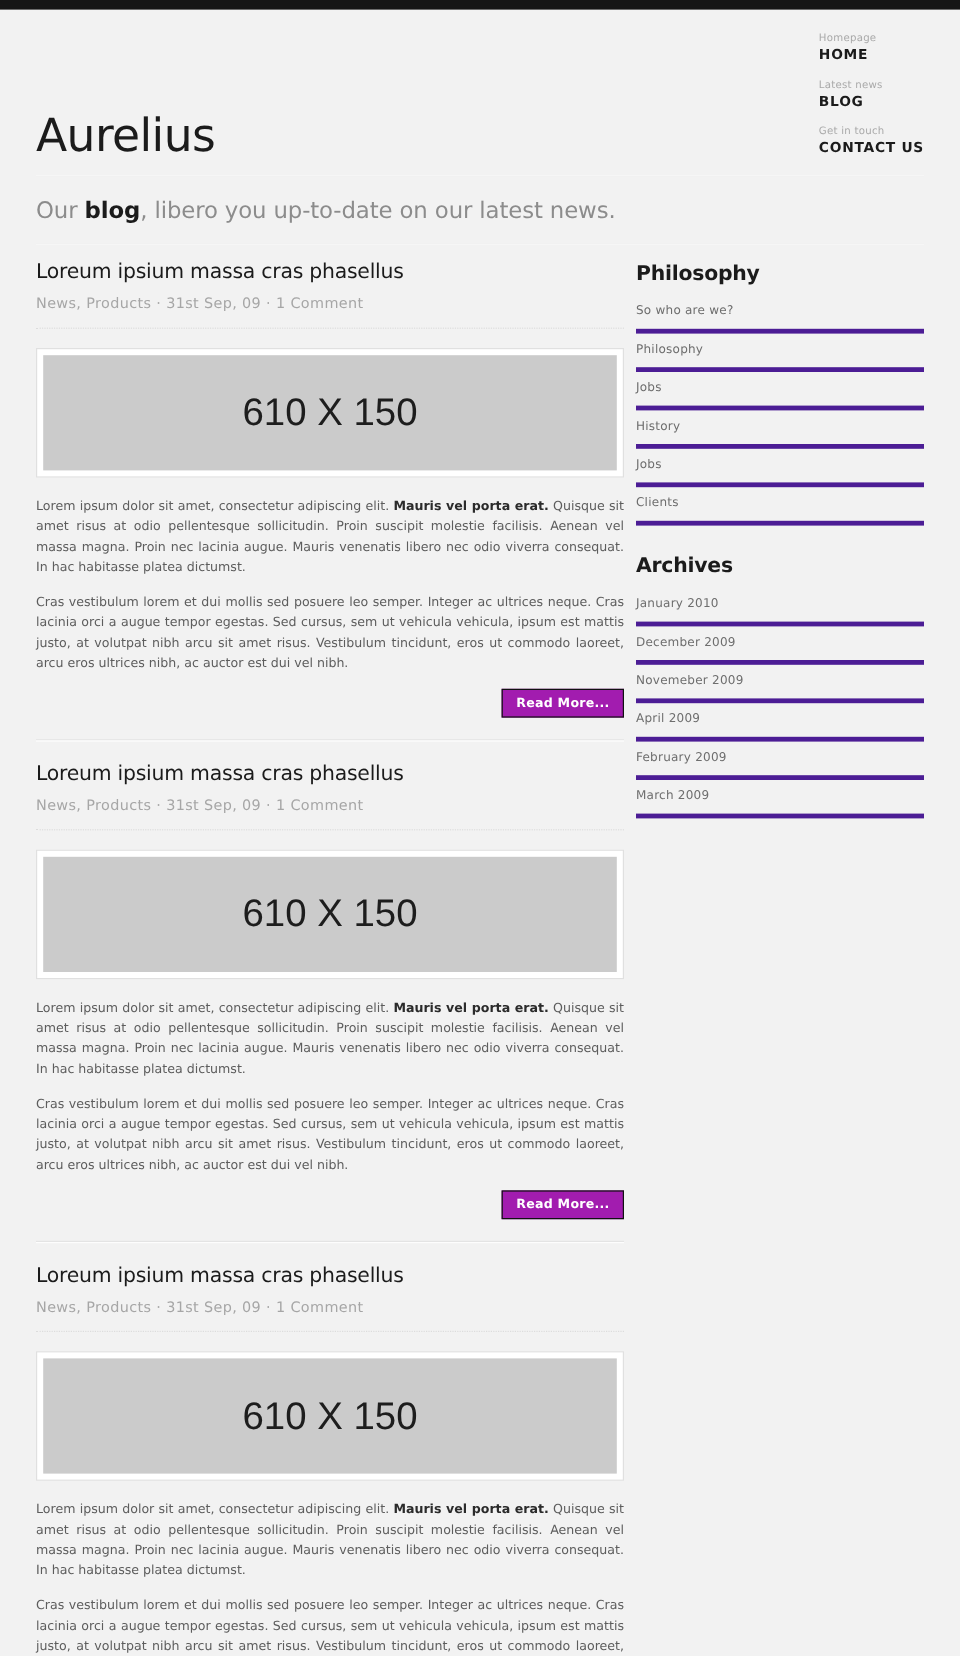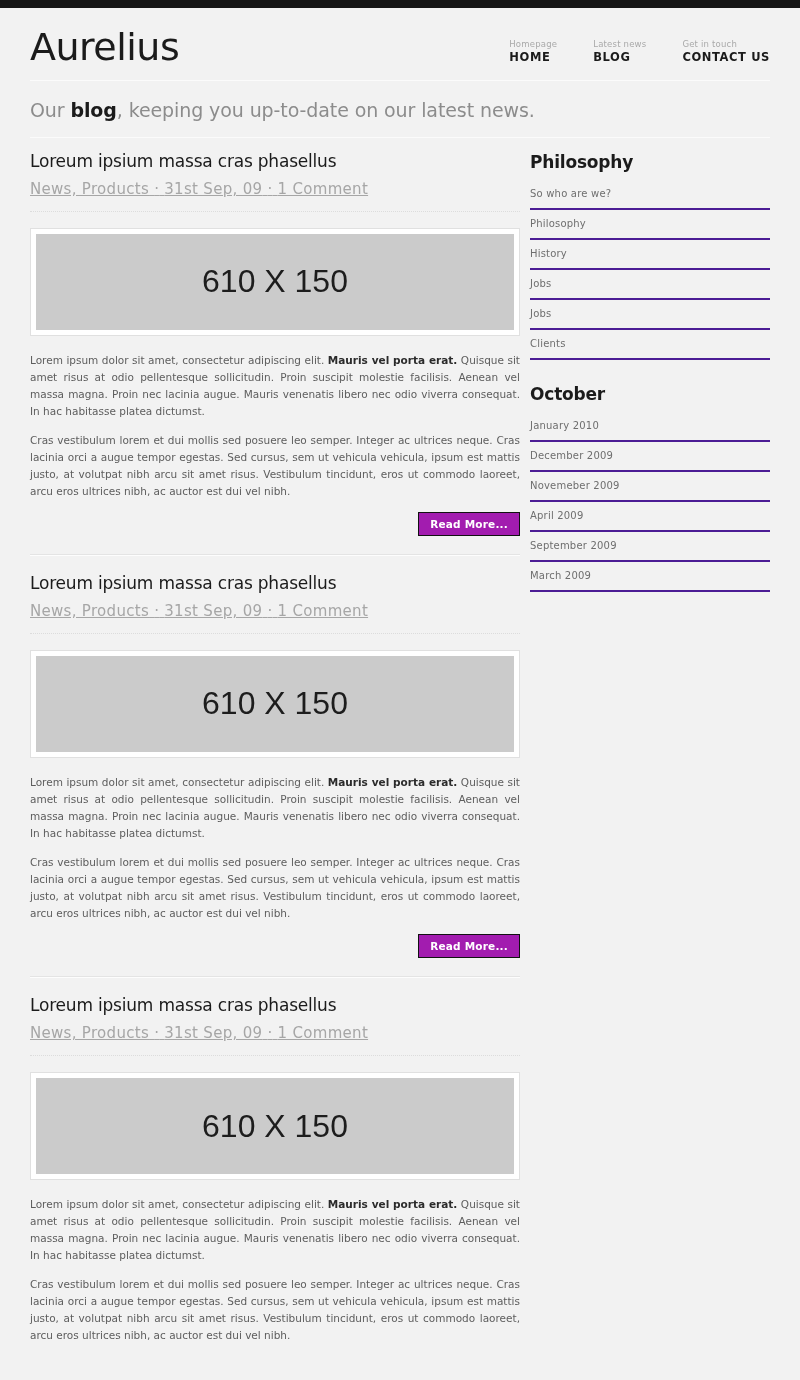--- a/index.html
+++ b/index.html
@@ -37,22 +37,23 @@
     font-size: 38px;
     font-weight: normal;
     letter-spacing: -0.5px;
     color: #1b1b1b;
     line-height: 1;
     margin: 0;
     cursor: pointer;
   }
   .nav {
     display: flex;
-    gap: 36px;
+    gap: 16px;
     padding-bottom: 3px;
+    flex-direction: column;
   }
   .nav-item { cursor: pointer; text-align: left; }
   .nav-sub {
     display: block;
     font-size: 8.5px;
     color: #a9a9a9;
     letter-spacing: .2px;
     margin-bottom: 3px;
     line-height: 1;
   }
@@ -93,25 +94,24 @@
   .post-title {
     font-size: 17px;
     font-weight: normal;
     color: #1b1b1b;
     margin: 0 0 9px 0;
     letter-spacing: -0.2px;
     line-height: 1.1;
     cursor: pointer;
   }
   .post-meta {
-    font-size: 15px;
+    font-size: 12px;
     color: #a6a6a6;
     letter-spacing: .3px;
     margin-bottom: 13px;
-    text-decoration: underline;
   }
   .dotted {
     border-top: 1px dotted #dcdcdc;
     height: 0;
     margin-bottom: 16px;
   }
 
   .thumb-frame {
     border: 1px solid #e0e0e0;
     background: #fff;
@@ -171,21 +171,21 @@
     font-weight: bold;
     color: #1b1b1b;
     margin: 0 0 12px 0;
     letter-spacing: -0.2px;
   }
   .side-list { list-style: none; margin: 0 0 24px 0; padding: 0; }
   .side-list li {
     font-size: 10px;
     color: #6e6e6e;
     padding: 8px 0 9px 0;
-    border-bottom: 2px solid #4c1d95;
+    border-bottom: 4px solid #4c1d95;
     cursor: pointer;
     letter-spacing: .2px;
   }
   .side-list li:first-child { padding-top: 4px; }
 </style>
 </head>
 <body>
 
 <div class="topbar"></div>
 
@@ -204,21 +204,21 @@
       </div>
       <div class="nav-item">
         <span class="nav-sub">Get in touch</span>
         <span class="nav-main">CONTACT US</span>
       </div>
     </div>
   </div>
 
   <div class="rule"></div>
 
-  <div class="tagline"><span>Our </span><b>blog</b><span>, keeping you up-to-date on our latest news.</span></div>
+  <div class="tagline"><span>Our </span><b>blog</b><span>, libero you up-to-date on our latest news.</span></div>
 
   <div class="rule"></div>
 
   <div class="columns">
 
     <div class="content">
 
       <div class="post">
         <h2 class="post-title">Loreum ipsium massa cras phasellus</h2>
         <div class="post-meta"><span>News, Products</span>
@@ -278,32 +278,32 @@
 
       </div>
 
     </div>
 
     <div class="sidebar">
       <h3 class="side-title">Philosophy</h3>
       <ul class="side-list">
         <li>So who are we?</li>
         <li>Philosophy</li>
+        <li>Jobs</li>
         <li>History</li>
-        <li>Jobs</li>
         <li>Jobs</li>
         <li>Clients</li>
       </ul>
 
-      <h3 class="side-title">October</h3>
+      <h3 class="side-title">Archives</h3>
       <ul class="side-list">
         <li>January 2010</li>
         <li>December 2009</li>
         <li>Novemeber 2009</li>
         <li>April 2009</li>
-        <li>September 2009</li>
+        <li>February 2009</li>
         <li>March 2009</li>
       </ul>
     </div>
 
   </div>
 
 </div>
 
 </body></html>

